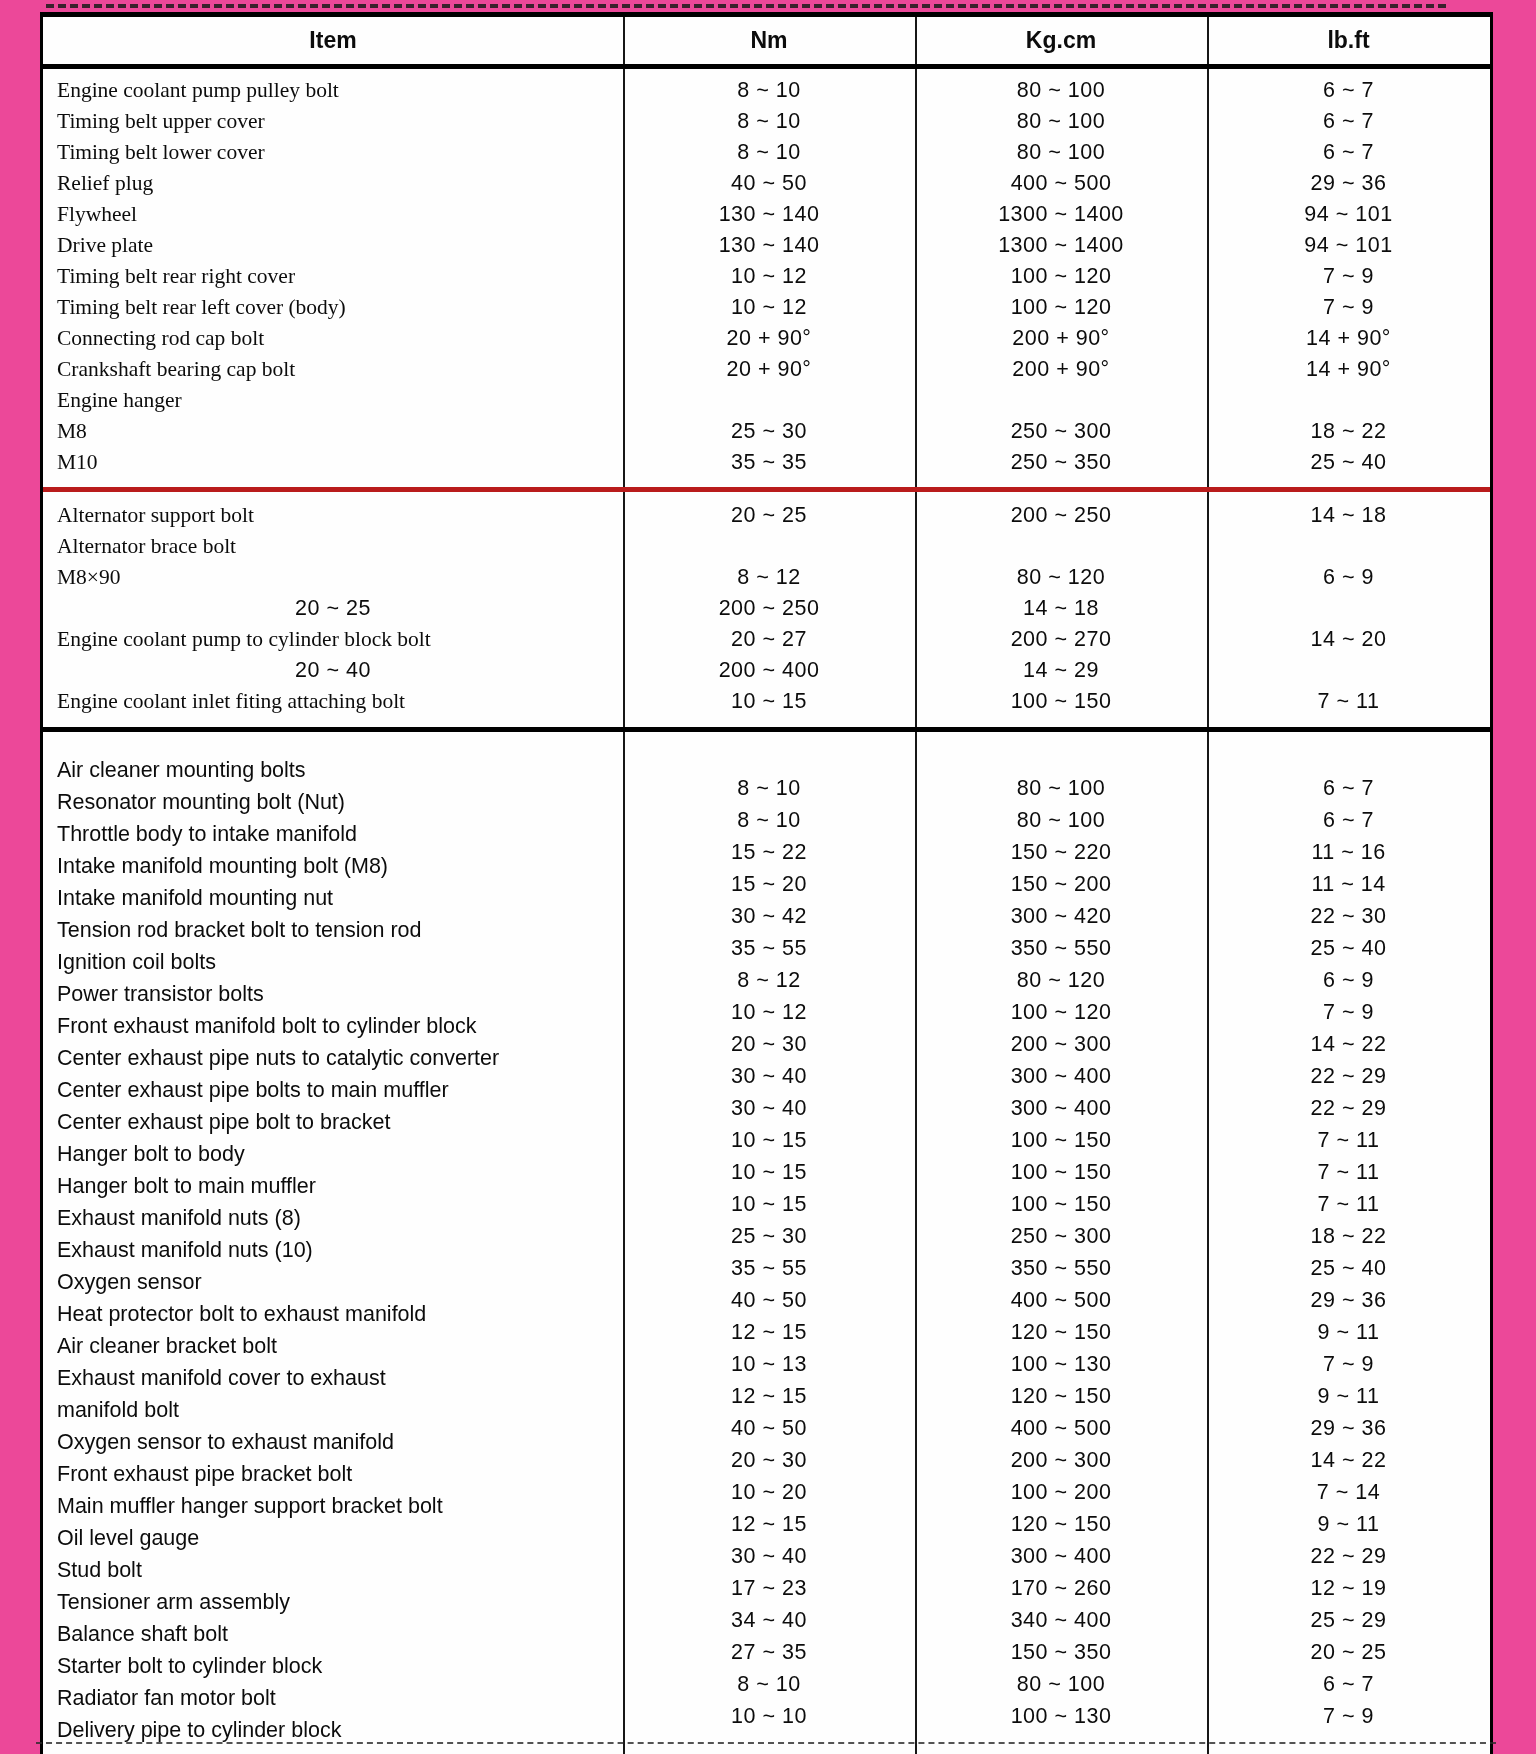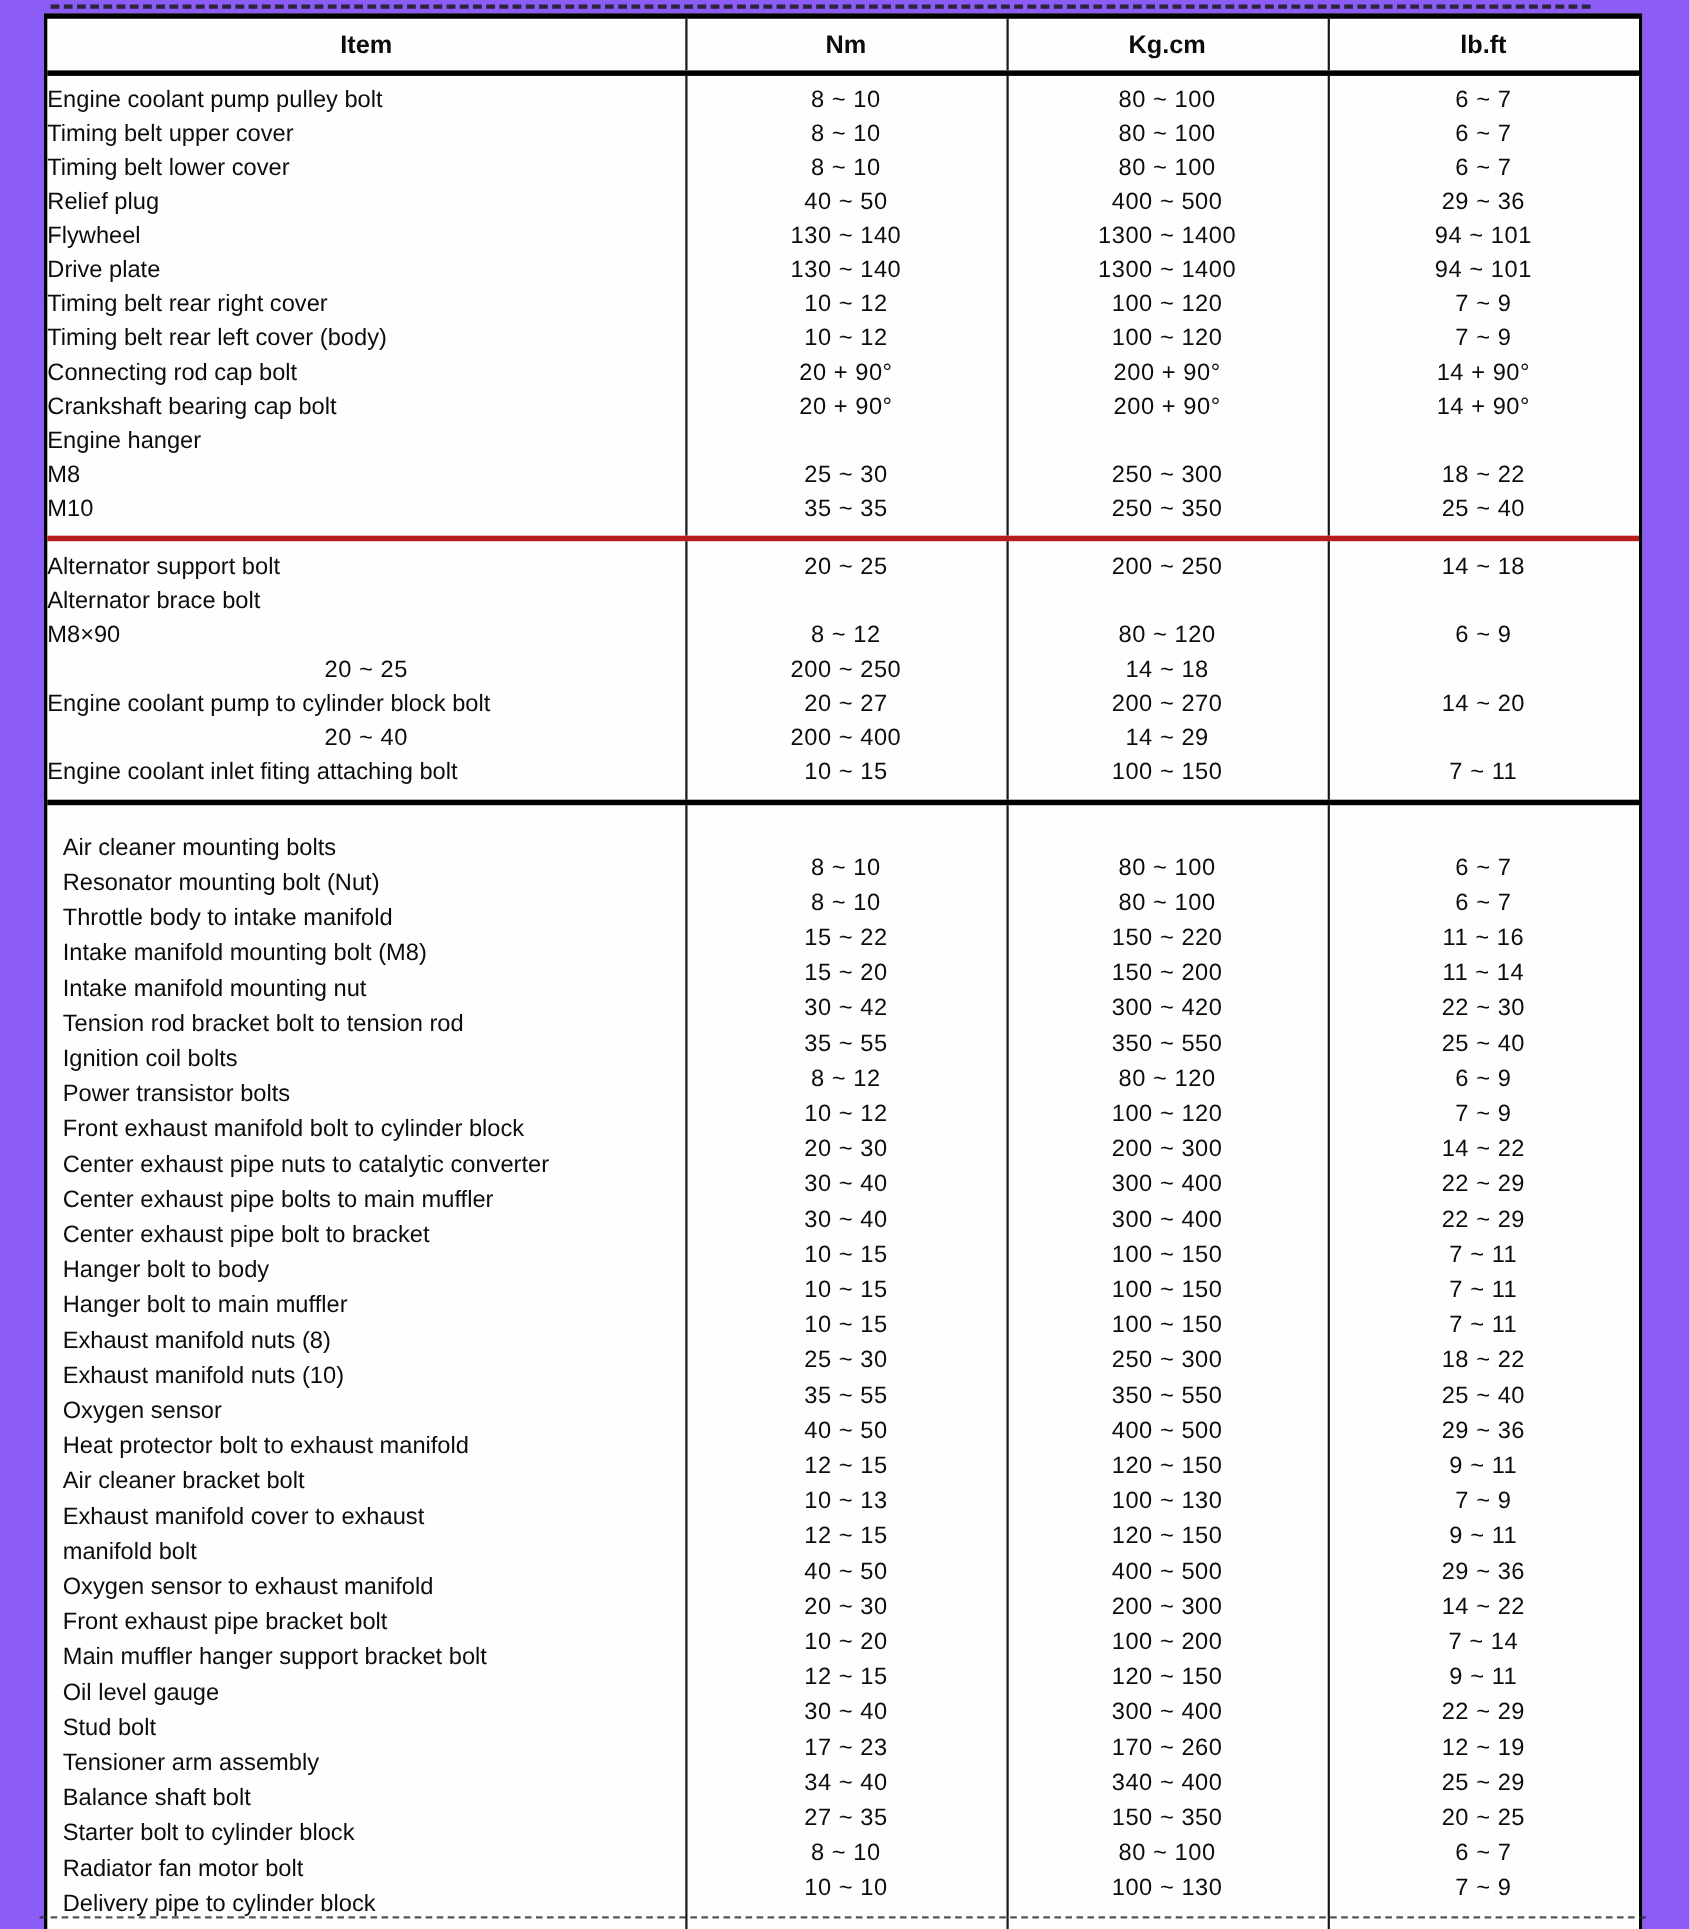--- a/index.html
+++ b/index.html
@@ -1,19 +1,19 @@
 <!DOCTYPE html>
 <html><head>
 <meta charset="utf-8">
 <style>
   html,body{margin:0;padding:0;background:#ffffff;}
   .page{
     position:relative;
     width:1536px;height:1754px;
-    background:#8b5cf6;
+    background:#ec4899;
     font-family:"Liberation Sans", sans-serif;
     color:#0c0c0c;
     overflow:hidden;
   }
   .top-edge{
     position:absolute;left:46px;top:4px;width:1400px;height:0;
     border-top:4px dashed #1b1b1b;opacity:.85;
   }
   .tbl{
     position:absolute;left:40px;top:12px;width:1453px;
@@ -33,21 +33,21 @@
   }
   .section{position:relative;}
   .section.s1{padding:6px 0 9px;}
   .section.s2{border-top:5px solid #b91c1c;padding:8px 0 10px;}
   .section.s3{border-top:5px solid #000;padding:10px 0 8px;}
   .vl{position:absolute;top:0;bottom:0;width:2px;background:#171717;}
   .row{
     display:grid;grid-template-columns:580px 292px 292px 1fr;
     line-height:31px;font-size:21.5px;
   }
-  .c.item{white-space:nowrap;}
+  .c.item{padding-left:14px;white-space:nowrap;font-family:Liberation Serif, serif;}
   .c.val{text-align:center;letter-spacing:.5px;}
   .ogrid{display:grid;grid-template-columns:580px 292px 292px 1fr;margin-top:12px;}
   .iline{line-height:32px;padding-left:14px;font-size:21.5px;white-space:nowrap;}
   .ocol.vals{padding-top:18px;}
   .vrow{line-height:32px;text-align:center;font-size:21.5px;letter-spacing:.5px;}
   .bottom-rough{
     position:absolute;left:36px;top:1742px;width:1460px;height:0;
     border-top:2px dashed #2a2a2a;opacity:.8;
   }
 </style>

